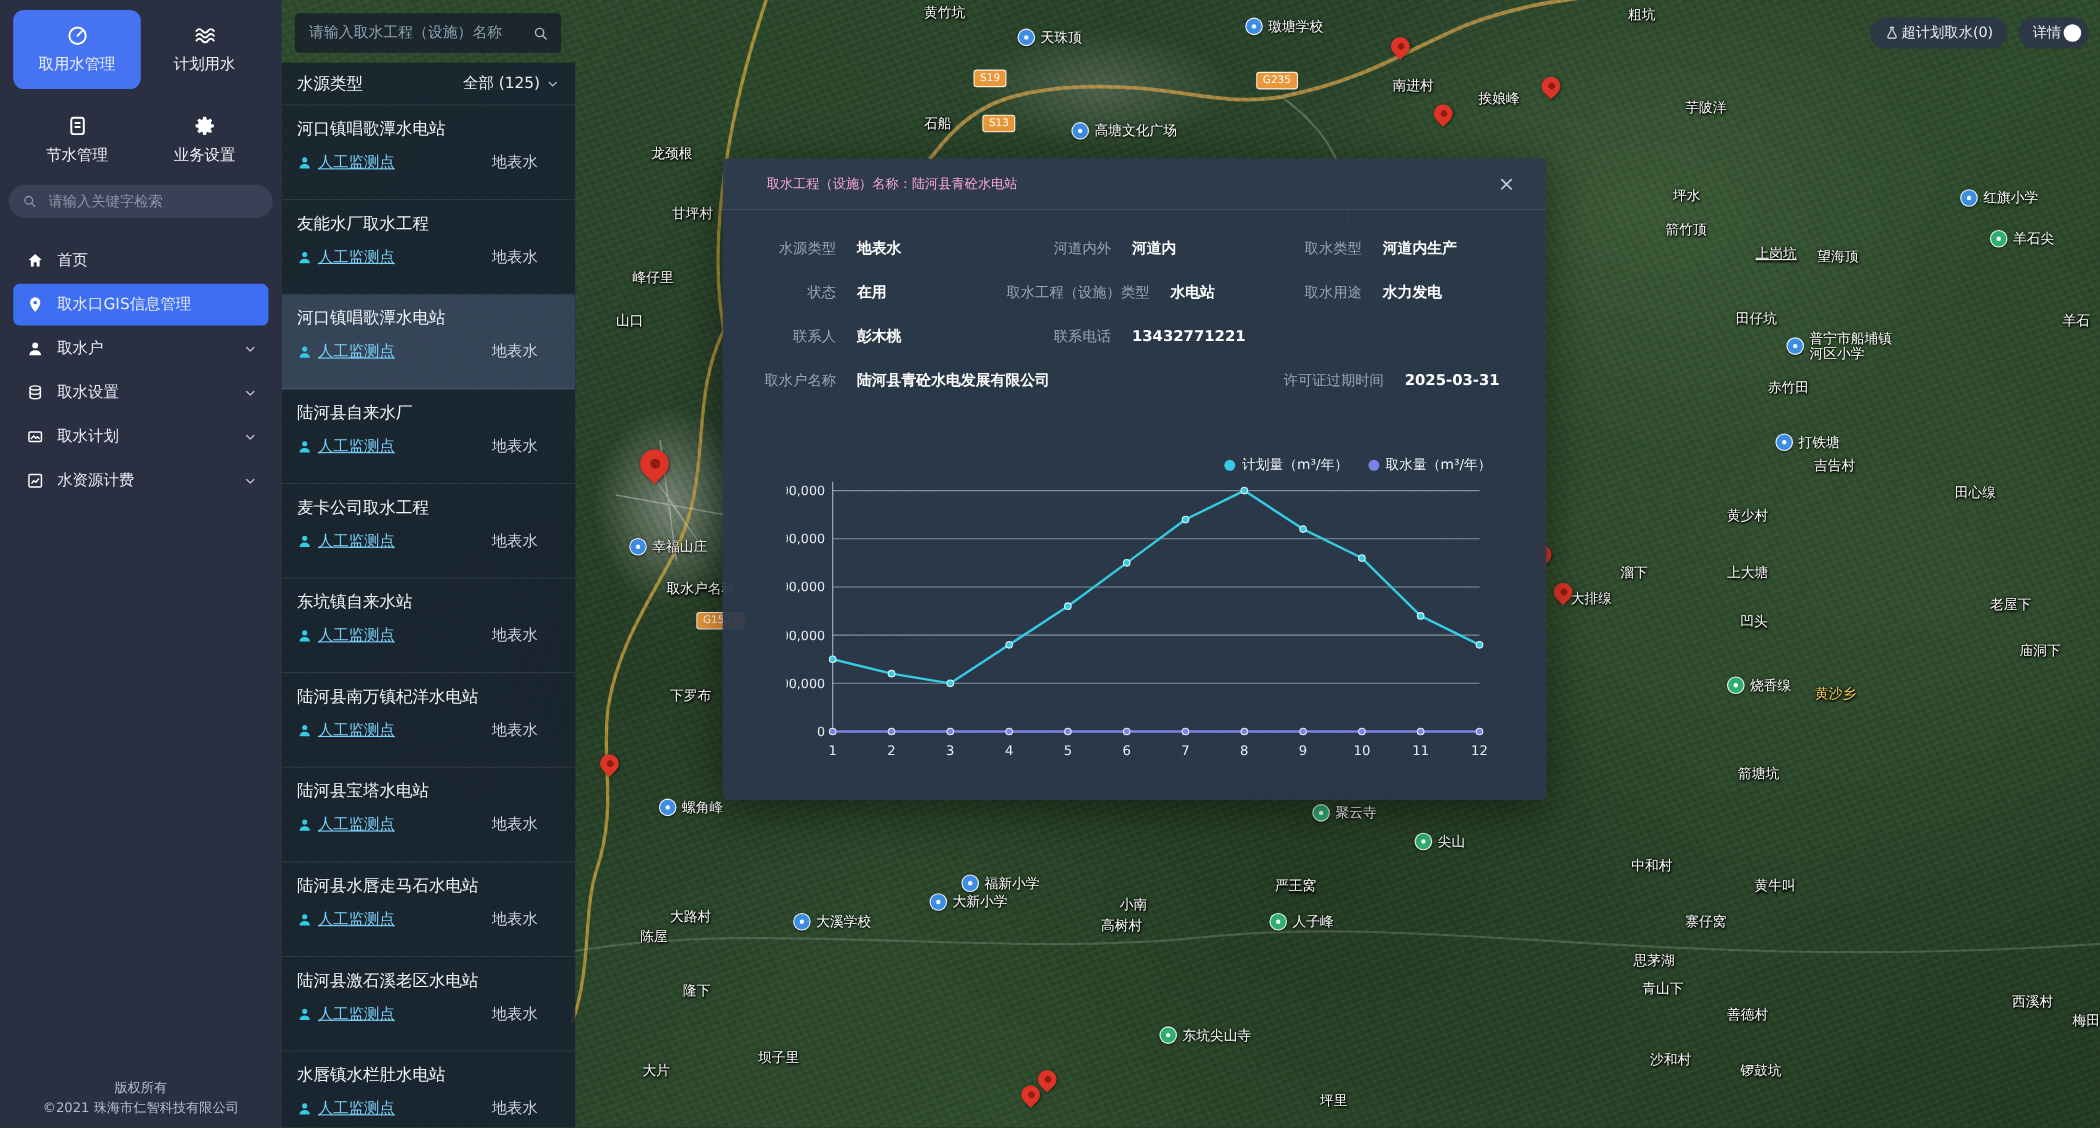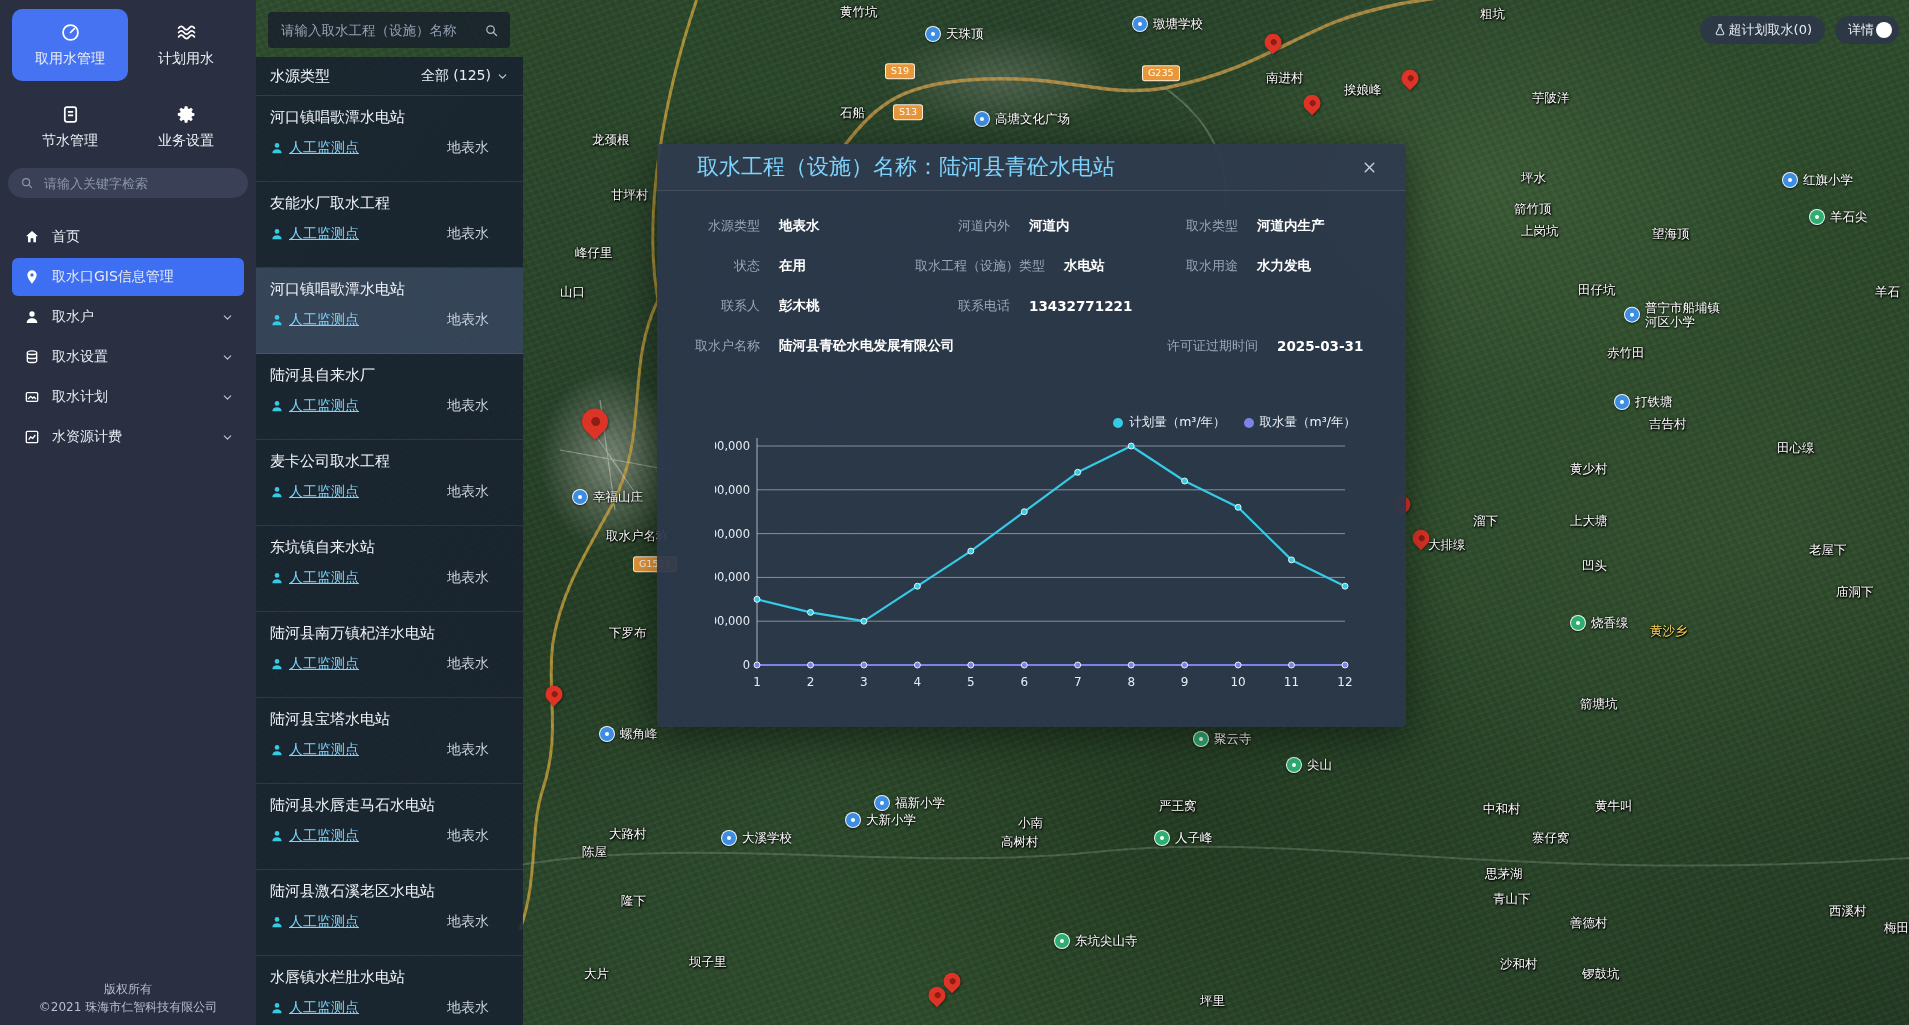--- a/index.html
+++ b/index.html
@@ -96,21 +96,21 @@
        align-items:center;padding:0 13px;font-size:13px;gap:2px;cursor:pointer}
   .pill .ficon{width:14px;height:14px;color:#dfe6ef}
   .pill .ficon svg{width:14px;height:14px;display:block}
   .pill .knob{width:16px;height:16px;border-radius:50%;background:#fff;margin-right:-6px}
 
   
   .modal{position:absolute;left:657px;top:144px;width:749px;height:583px;background:rgba(42,55,74,.94);
        border-radius:4px;z-index:6;box-shadow:0 10px 40px rgba(0,0,0,.45)}
   .m-head{height:46px;border-bottom:1px solid rgba(255,255,255,.10);display:flex;align-items:center;
        padding:0 28px 0 40px;background:rgba(255,255,255,.02)}
-  .m-title{font-size:22px;color:#7dd3fc}
+  .m-title{font-size:12px;color:#f9a8d4}
   .m-close{margin-left:auto;width:17px;height:17px;color:#c6cede;cursor:pointer}
   .m-close svg{width:17px;height:17px;display:block}
   .m-fields{position:absolute;top:62px;left:0;right:0}
   .frow{display:flex;height:40px;align-items:center;padding-left:8px}
   .cell{display:flex;align-items:center;width:250px;flex-shrink:0}
   .cell.c2{width:228px}
   .cell.c3{width:auto}
   .cell.wide{width:498px}
   .lbl{min-width:95px;text-align:right;color:#9aa6ba;font-size:13px;margin-right:19px;flex-shrink:0;white-space:nowrap}
   .val{color:#fff;font-size:13.5px;font-weight:600;white-space:nowrap}
@@ -158,21 +158,21 @@
         <span class="poi blue" style="left:1782px;top:180px;">
         <span class="dot"></span>
         <span class="ptext">红旗小学</span>
         </span>
         <span class="poi green" style="left:1809px;top:217px;">
         <span class="dot"></span>
         <span class="ptext">羊石尖</span>
         </span>
         <span class="mlbl" style="left:1521px;top:178px;">坪水</span>
         <span class="mlbl" style="left:1514px;top:209px;">箭竹顶</span>
-        <span class="mlbl" style="left:1521px;top:231px;">上岗坑</span>
+        <span class="mlbl" style="left:1596px;top:231px;text-decoration:underline;">上岗坑</span>
         <span class="mlbl" style="left:1652px;top:234px;">望海顶</span>
         <span class="mlbl" style="left:1578px;top:290px;">田仔坑</span>
         <span class="mlbl" style="left:1875px;top:292px;">羊石</span>
         <span class="poi blue" style="left:1624px;top:315px;">
         <span class="dot"></span>
         <span class="ptext">普宁市船埔镇<br>河区小学</span>
         </span>
         <span class="mlbl" style="left:1607px;top:353px;">赤竹田</span>
         <span class="poi blue" style="left:1614px;top:402px;">
         <span class="dot"></span>
@@ -194,21 +194,21 @@
         <span class="mlbl yellow" style="left:1650px;top:631px;">黄沙乡</span>
         <span class="mlbl" style="left:1580px;top:704px;">箭塘坑</span>
         <span class="poi green" style="left:1193px;top:739px;">
         <span class="dot"></span>
         <span class="ptext">聚云寺</span>
         </span>
         <span class="poi green" style="left:1286px;top:765px;">
         <span class="dot"></span>
         <span class="ptext">尖山</span>
         </span>
-        <span class="mlbl" style="left:1483px;top:809px;">中和村</span>
+        <span class="mlbl" style="left:1483px;top:787px;">中和村</span>
         <span class="poi blue" style="left:874px;top:803px;">
         <span class="dot"></span>
         <span class="ptext">福新小学</span>
         </span>
         <span class="mlbl" style="left:1018px;top:823px;">小南</span>
         <span class="mlbl" style="left:1001px;top:842px;">高树村</span>
         <span class="mlbl" style="left:1159px;top:806px;">严王窝</span>
         <span class="poi green" style="left:1154px;top:838px;">
         <span class="dot"></span>
         <span class="ptext">人子峰</span>

